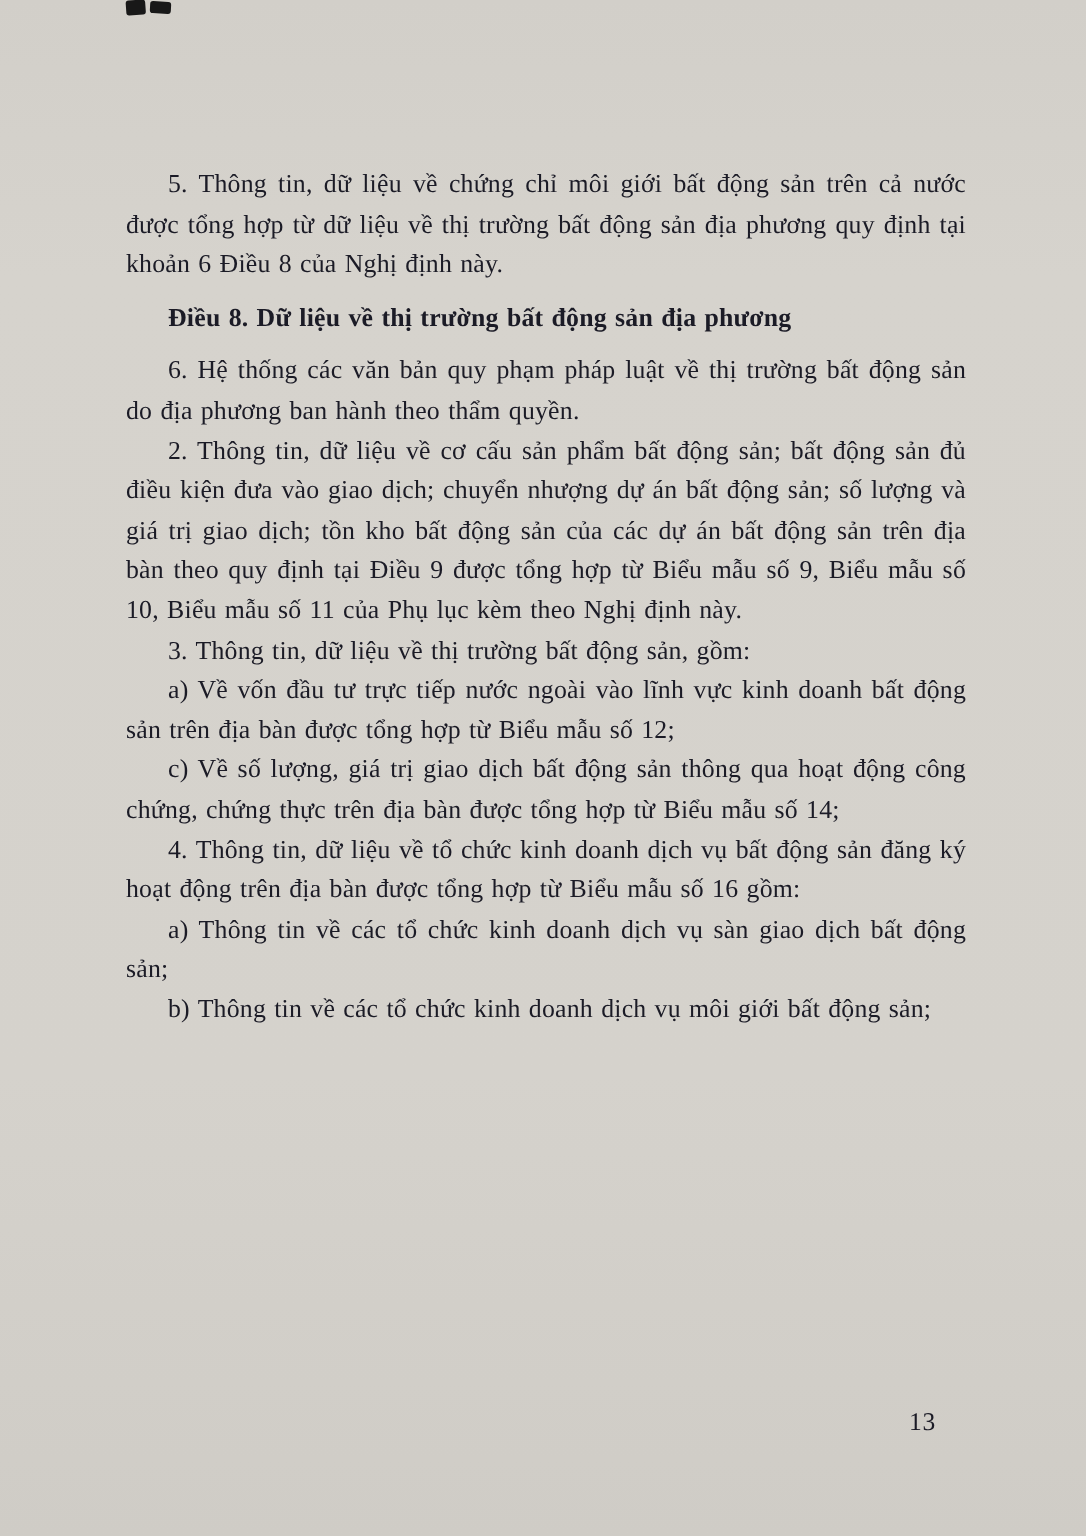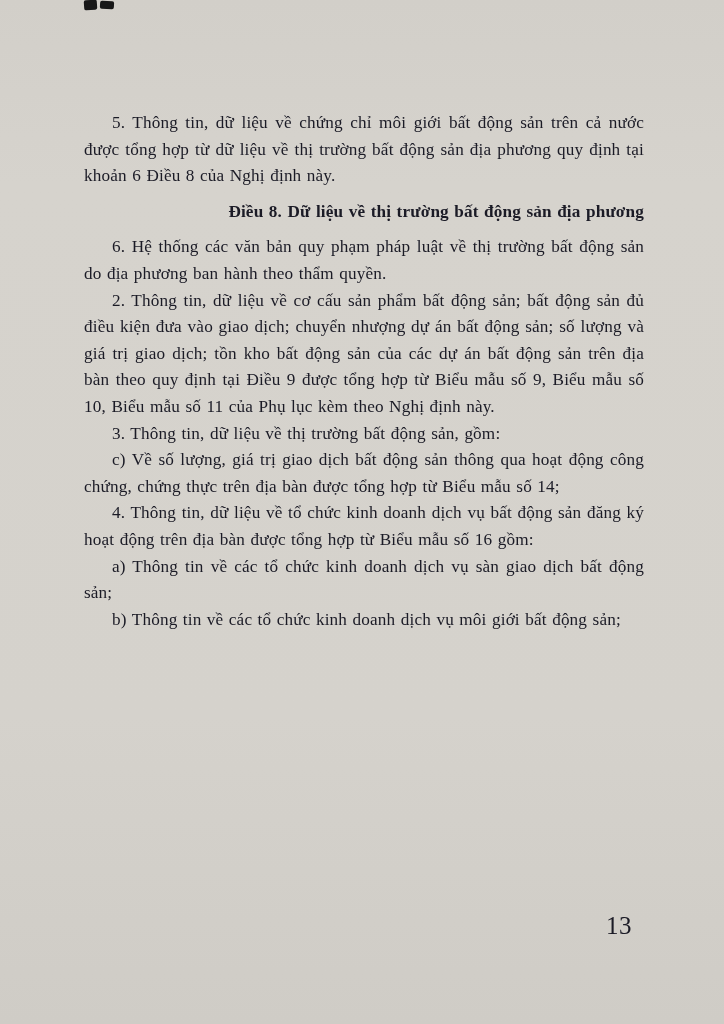--- a/index.html
+++ b/index.html
@@ -36,44 +36,45 @@
     line-height: 26.6px;
     text-align: justify;
     text-indent: 28px;
     letter-spacing: 0.15px;
     word-spacing: 1px;
   }
   .text-block p.heading {
     font-weight: bold;
     margin-top: 9px;
     margin-bottom: 9px;
-    text-align: right;
+    text-align: left;
   }
   .page-number {
     position: absolute;
     left: 606px;
-    top: 912px;
-    font-size: 25px;
+    top: 938px;
+    font-size: 17px;
     color: #1b1b26;
     letter-spacing: 0.5px;
   }
 </style>
 </head>
 <body>
 
 <div class="scan-page">
   <div class="scan-artifact artifact-1"></div>
   <div class="scan-artifact artifact-2"></div>
 
   <div class="text-block">
       <p class="body">5. Thông tin, dữ liệu về chứng chỉ môi giới bất động sản trên cả nước được tổng hợp từ dữ liệu về thị trường bất động sản địa phương quy định tại khoản 6 Điều 8 của Nghị định này.</p>
       <p class="heading">Điều 8. Dữ liệu về thị trường bất động sản địa phương</p>
       <p class="body">6. Hệ thống các văn bản quy phạm pháp luật về thị trường bất động sản do địa phương ban hành theo thẩm quyền.</p>
       <p class="body">2. Thông tin, dữ liệu về cơ cấu sản phẩm bất động sản; bất động sản đủ điều kiện đưa vào giao dịch; chuyển nhượng dự án bất động sản; số lượng và giá trị giao dịch; tồn kho bất động sản của các dự án bất động sản trên địa bàn theo quy định tại Điều 9 được tổng hợp từ Biểu mẫu số 9, Biểu mẫu số 10, Biểu mẫu số 11 của Phụ lục kèm theo Nghị định này.</p>
       <p class="body">3. Thông tin, dữ liệu về thị trường bất động sản, gồm:</p>
+      <p class="body">a) Về vốn đầu tư trực tiếp nước ngoài vào lĩnh vực kinh doanh bất động sản trên địa bàn được tổng hợp từ Biểu mẫu số 12;</p>
       <p class="body">c) Về số lượng, giá trị giao dịch bất động sản thông qua hoạt động công chứng, chứng thực trên địa bàn được tổng hợp từ Biểu mẫu số 14;</p>
       <p class="body">4. Thông tin, dữ liệu về tổ chức kinh doanh dịch vụ bất động sản đăng ký hoạt động trên địa bàn được tổng hợp từ Biểu mẫu số 16 gồm:</p>
       <p class="body">a) Thông tin về các tổ chức kinh doanh dịch vụ sàn giao dịch bất động sản;</p>
       <p class="body">b) Thông tin về các tổ chức kinh doanh dịch vụ môi giới bất động sản;</p>
     </div>
 
   <div class="page-number">13</div>
 </div>
 
 </body></html>

